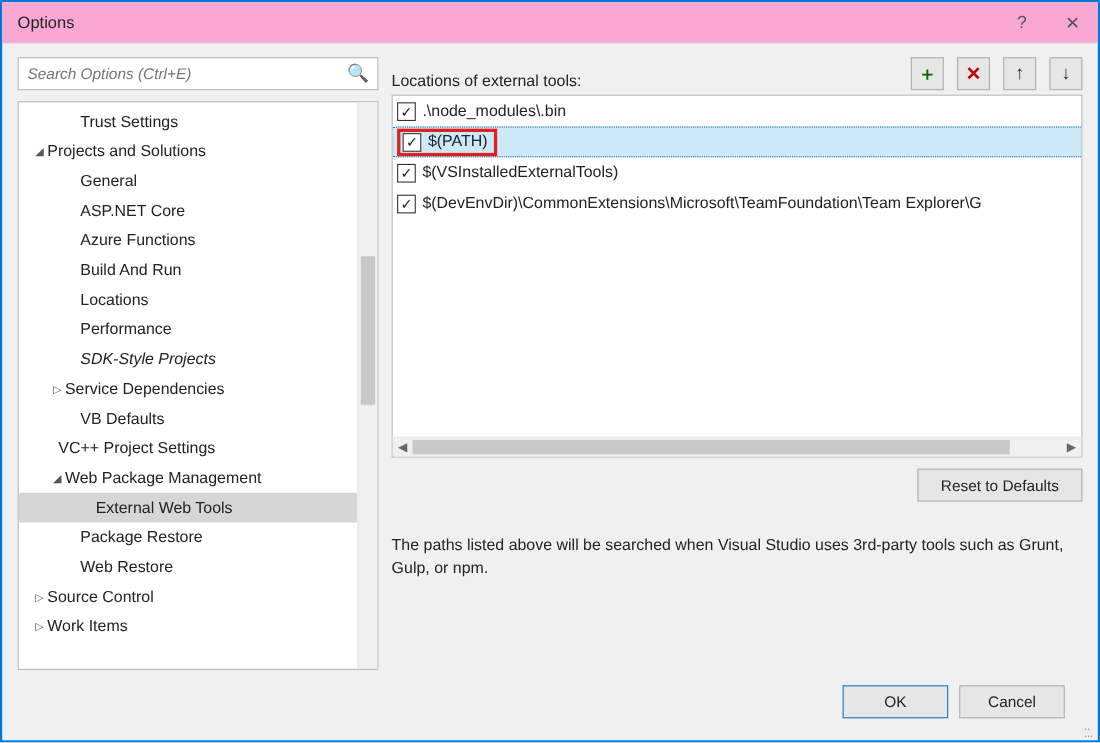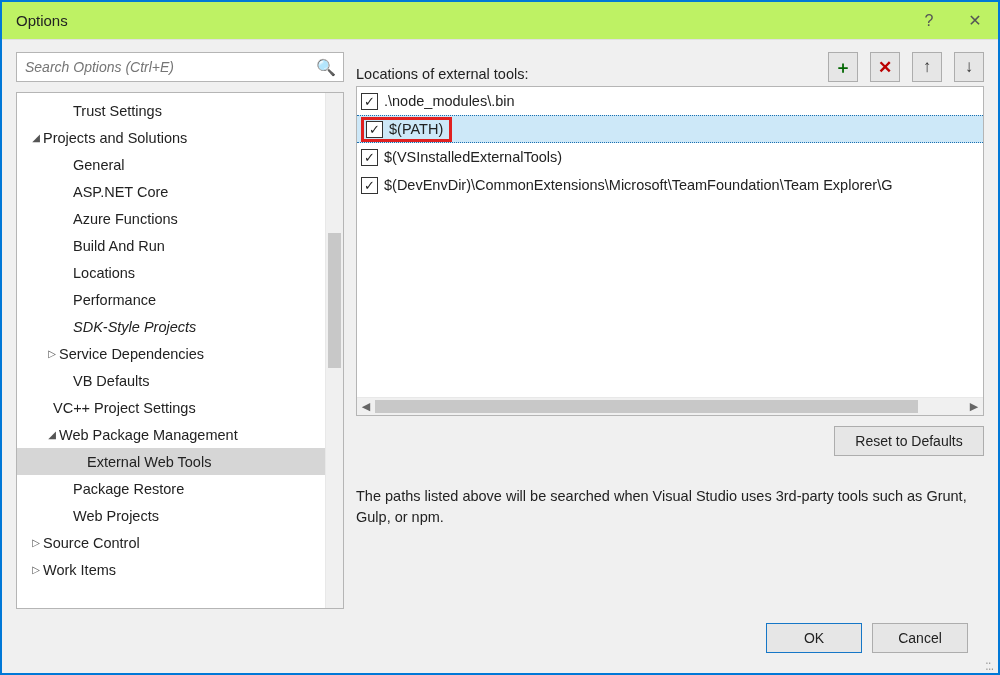--- a/index.html
+++ b/index.html
@@ -5,21 +5,21 @@
   * { box-sizing: border-box; font-family: "Segoe UI", Arial, sans-serif; }
   body { margin: 0; background: #fff; }
   .window {
     width: 1000px; height: 675px;
     border: 2px solid #0078d7;
     background: #f0f0f0;
     display: flex; flex-direction: column;
     position: relative;
   }
   .titlebar {
-    height: 38px; background: #bef264;
+    height: 38px; background: #f9a8d4;
     display: flex; align-items: center;
     padding-left: 14px;
     border-bottom: 1px solid #e0e0e0;
   }
   .titlebar-title { font-size: 15px; color: #222; flex: 1; }
   .titlebar-btn {
     width: 46px; height: 38px; display: flex;
     align-items: center; justify-content: center;
     font-size: 16px; color: #555;
   }
@@ -230,21 +230,21 @@
               <div class="tree-item selected" style="padding-left: 56px;">
                 <span class="expander"></span>
                 <span>External Web Tools</span>
               </div>
               <div class="tree-item" style="padding-left: 42px; align-items: center;">
                 <span class="expander"></span>
                 <span>Package Restore</span>
               </div>
               <div class="tree-item" style="padding-left: 42px;">
                 <span class="expander"></span>
-                <span>Web Projects</span>
+                <span>Web Restore</span>
               </div>
               <div class="tree-item" style="padding-left: 12px;">
                 <span class="expander">▷</span>
                 <span>Source Control</span>
               </div>
               <div class="tree-item" style="padding-left: 12px;">
                 <span class="expander">▷</span>
                 <span>Work Items</span>
               </div>
             </div>

